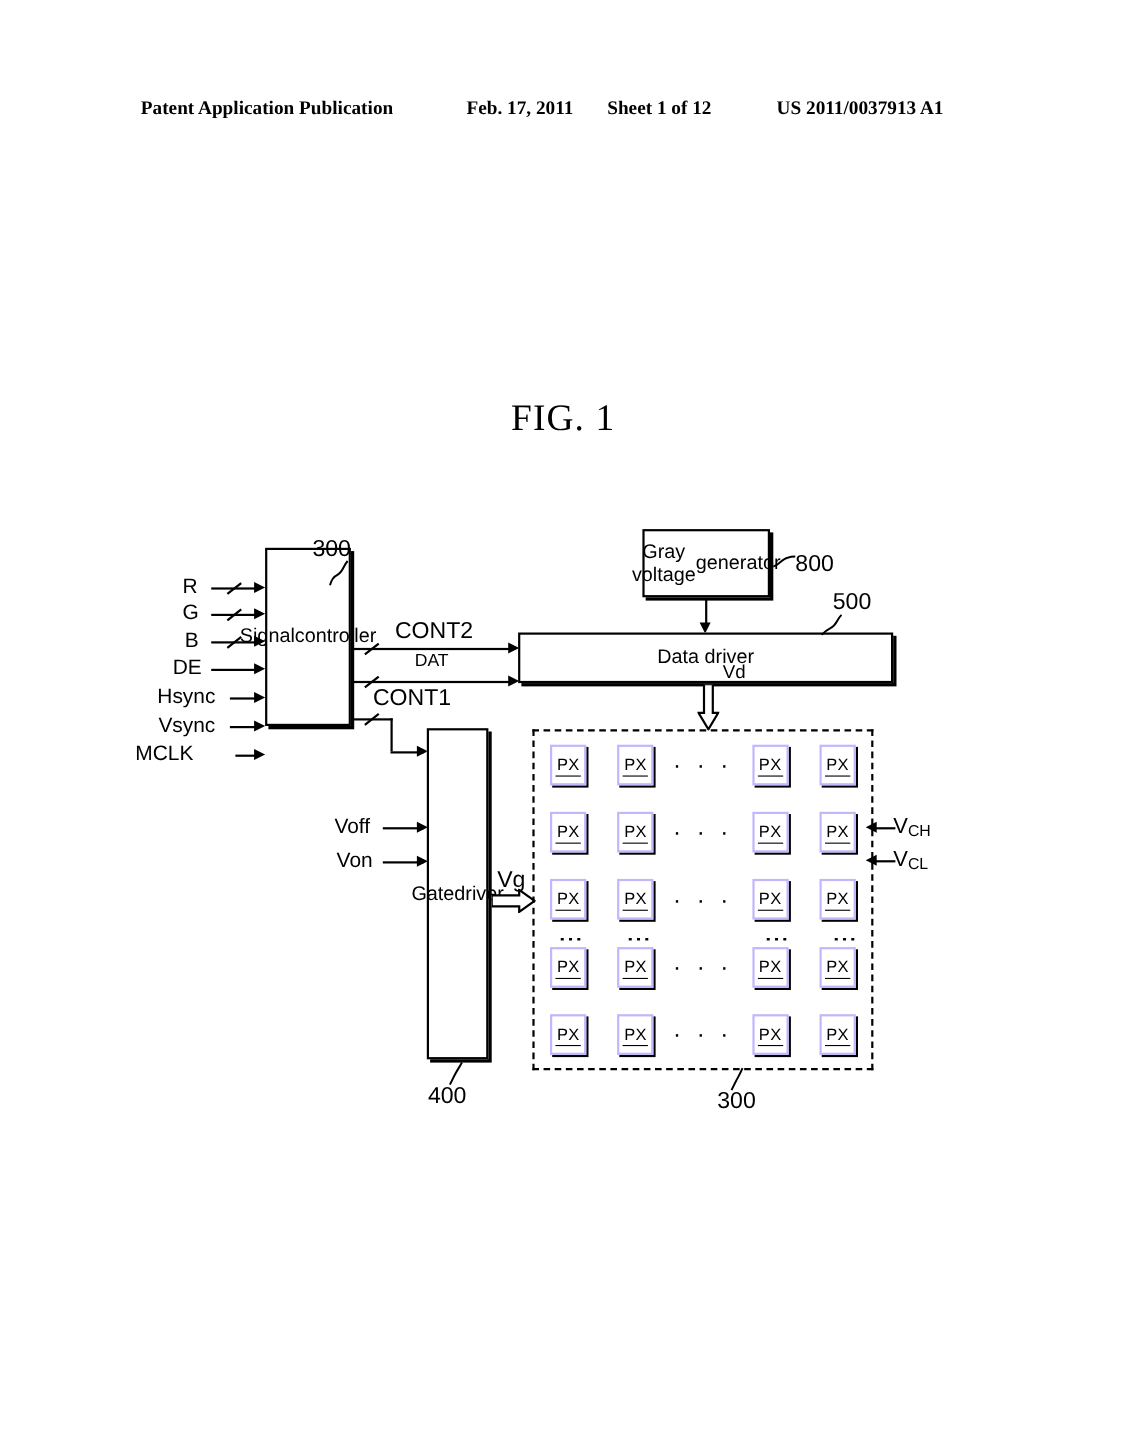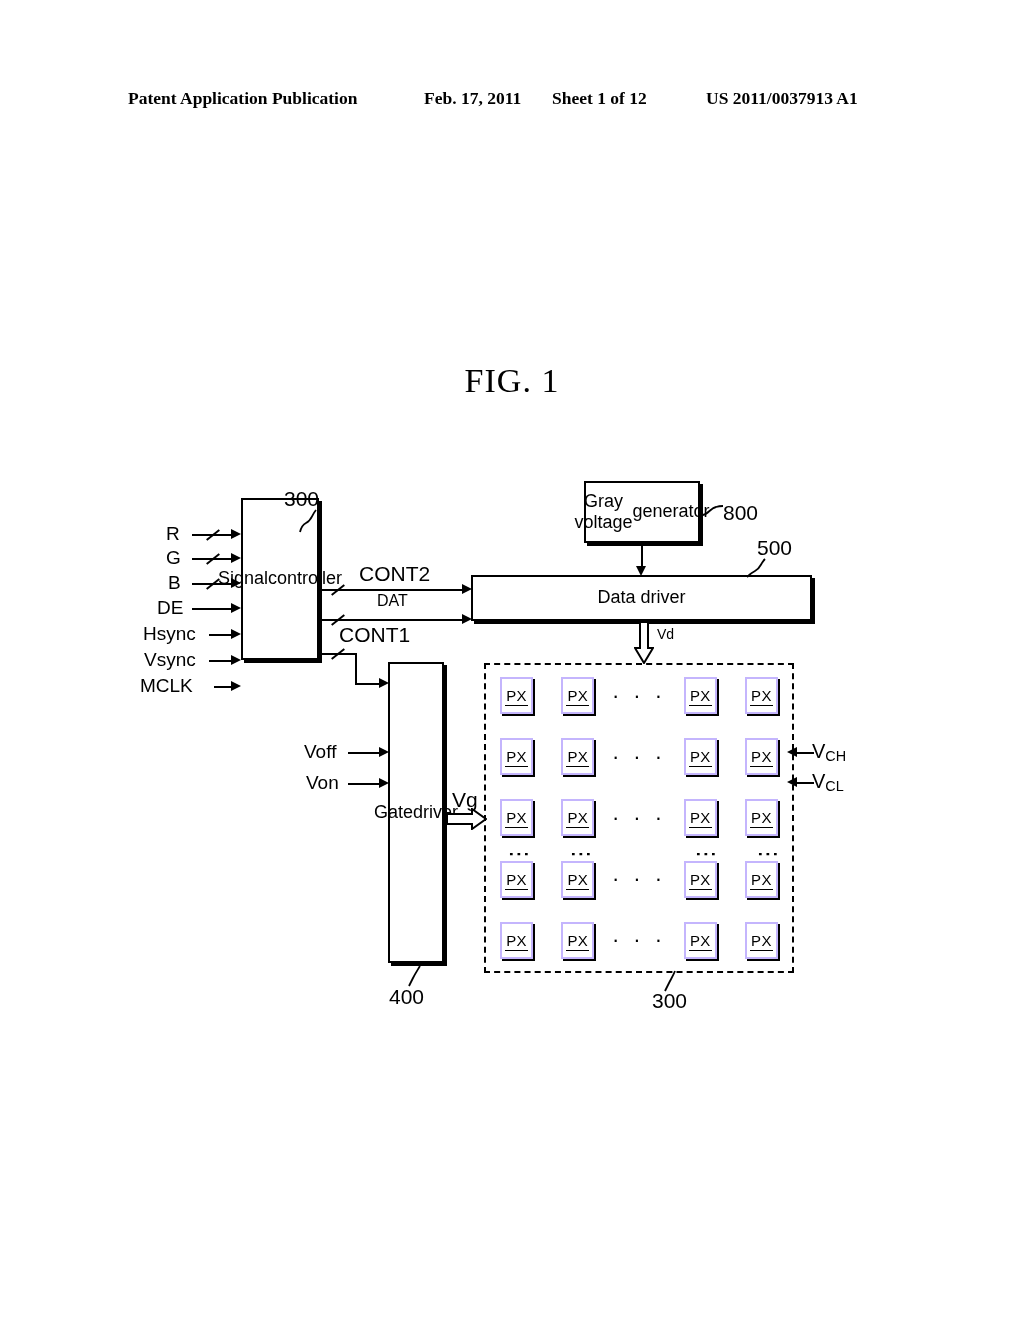--- a/index.html
+++ b/index.html
@@ -228,21 +228,21 @@
   <div class="ah-r" style="left:231px; top:603px;"></div>
 
   <div class="lbl" style="left:143px; top:624px;">Hsync</div>
   <div class="hline" style="left:209px; top:634px; width:27px;"></div>
   <div class="ah-r" style="left:231px; top:629px;"></div>
 
   <div class="lbl" style="left:144px; top:650px;">Vsync</div>
   <div class="hline" style="left:209px; top:660px; width:27px;"></div>
   <div class="ah-r" style="left:231px; top:655px;"></div>
 
-  <div class="lbl" style="left:140px; top:676px;">MCLK</div>
+  <div class="lbl" style="left:123px; top:676px;">MCLK</div>
   <div class="hline" style="left:214px; top:686px; width:22px;"></div>
   <div class="ah-r" style="left:231px; top:681px;"></div>
 </div>
 
 <div class="lbl" style="left:359px; top:563px; font-size:21px;">CONT2</div>
 <div class="hline" style="left:319px; top:589px; width:148px;"></div>
 <div class="ah-r" style="left:462px; top:584px;"></div>
 <div class="slash" style="left:330px; top:589px;"></div>
 
 <div class="lbl" style="left:377px; top:593px; font-size:16px;">DAT</div>
@@ -275,21 +275,21 @@
 <div class="ref" style="left:757px; top:537px;">500</div>
 <svg class="leader" style="left:745px; top:558px;" width="24" height="20">
   <path d="M20,1 C15,6 16,10 10,13 C6,15 4,17 2,19" stroke="#000" stroke-width="1.8" fill="none"></path>
 </svg>
 
 <div class="block-arrow-down" style="left:634px; top:622px; width:20px; height:42px;">
   <svg viewBox="0 0 20 42" width="20" height="42">
     <polygon points="6,0 14,0 14,26 19,26 10,41 1,26 6,26" fill="#fff" stroke="#000" stroke-width="2"></polygon>
   </svg>
 </div>
-<div class="lbl" style="left:657px; top:627px; font-size:14px;">Vd</div>
+<div class="lbl" style="left:657px; top:602px; font-size:17px;">Vd</div>
 
 <div class="blk" id="gate-driver" style="left:388px; top:662px; width:56px; height:301px;">
   <span>Gate</span>
   <span>driver</span>
 </div>
 <div class="ref" style="left:389px; top:986px;">400</div>
 <svg class="leader" style="left:406px; top:965px;" width="18" height="22">
   <path d="M14,1 C11,6 9,9 7,13 C5,17 4,19 3,21" stroke="#000" stroke-width="1.8" fill="none"></path>
 </svg>
 

